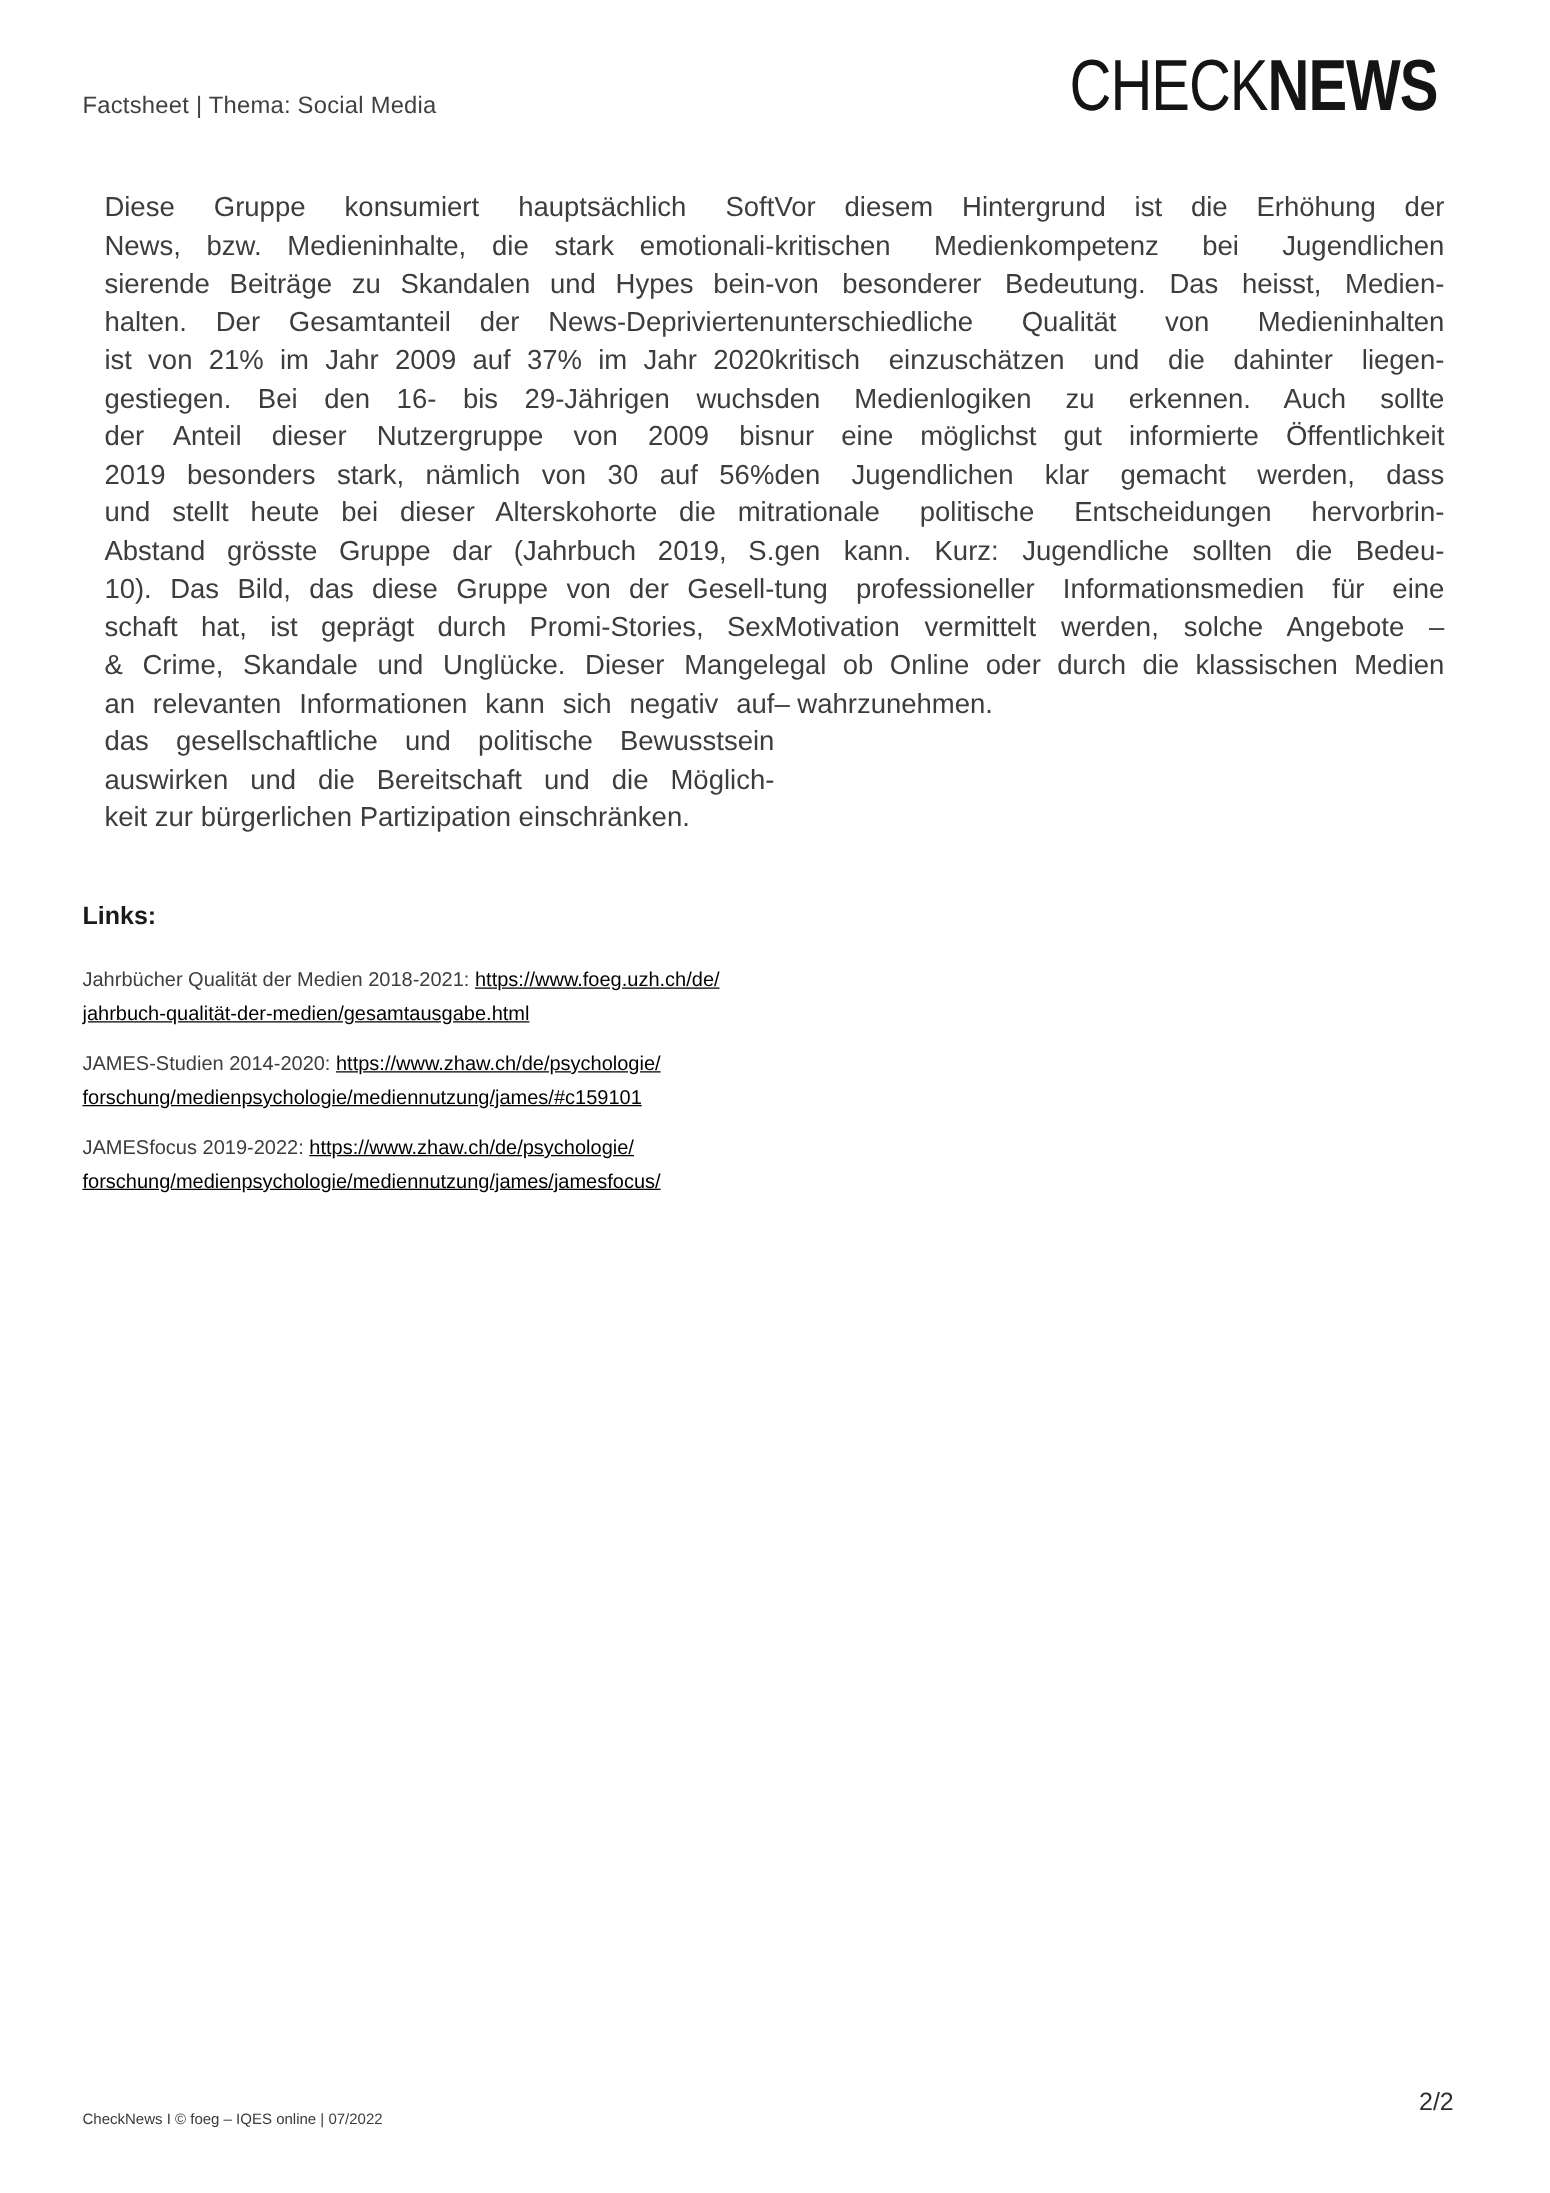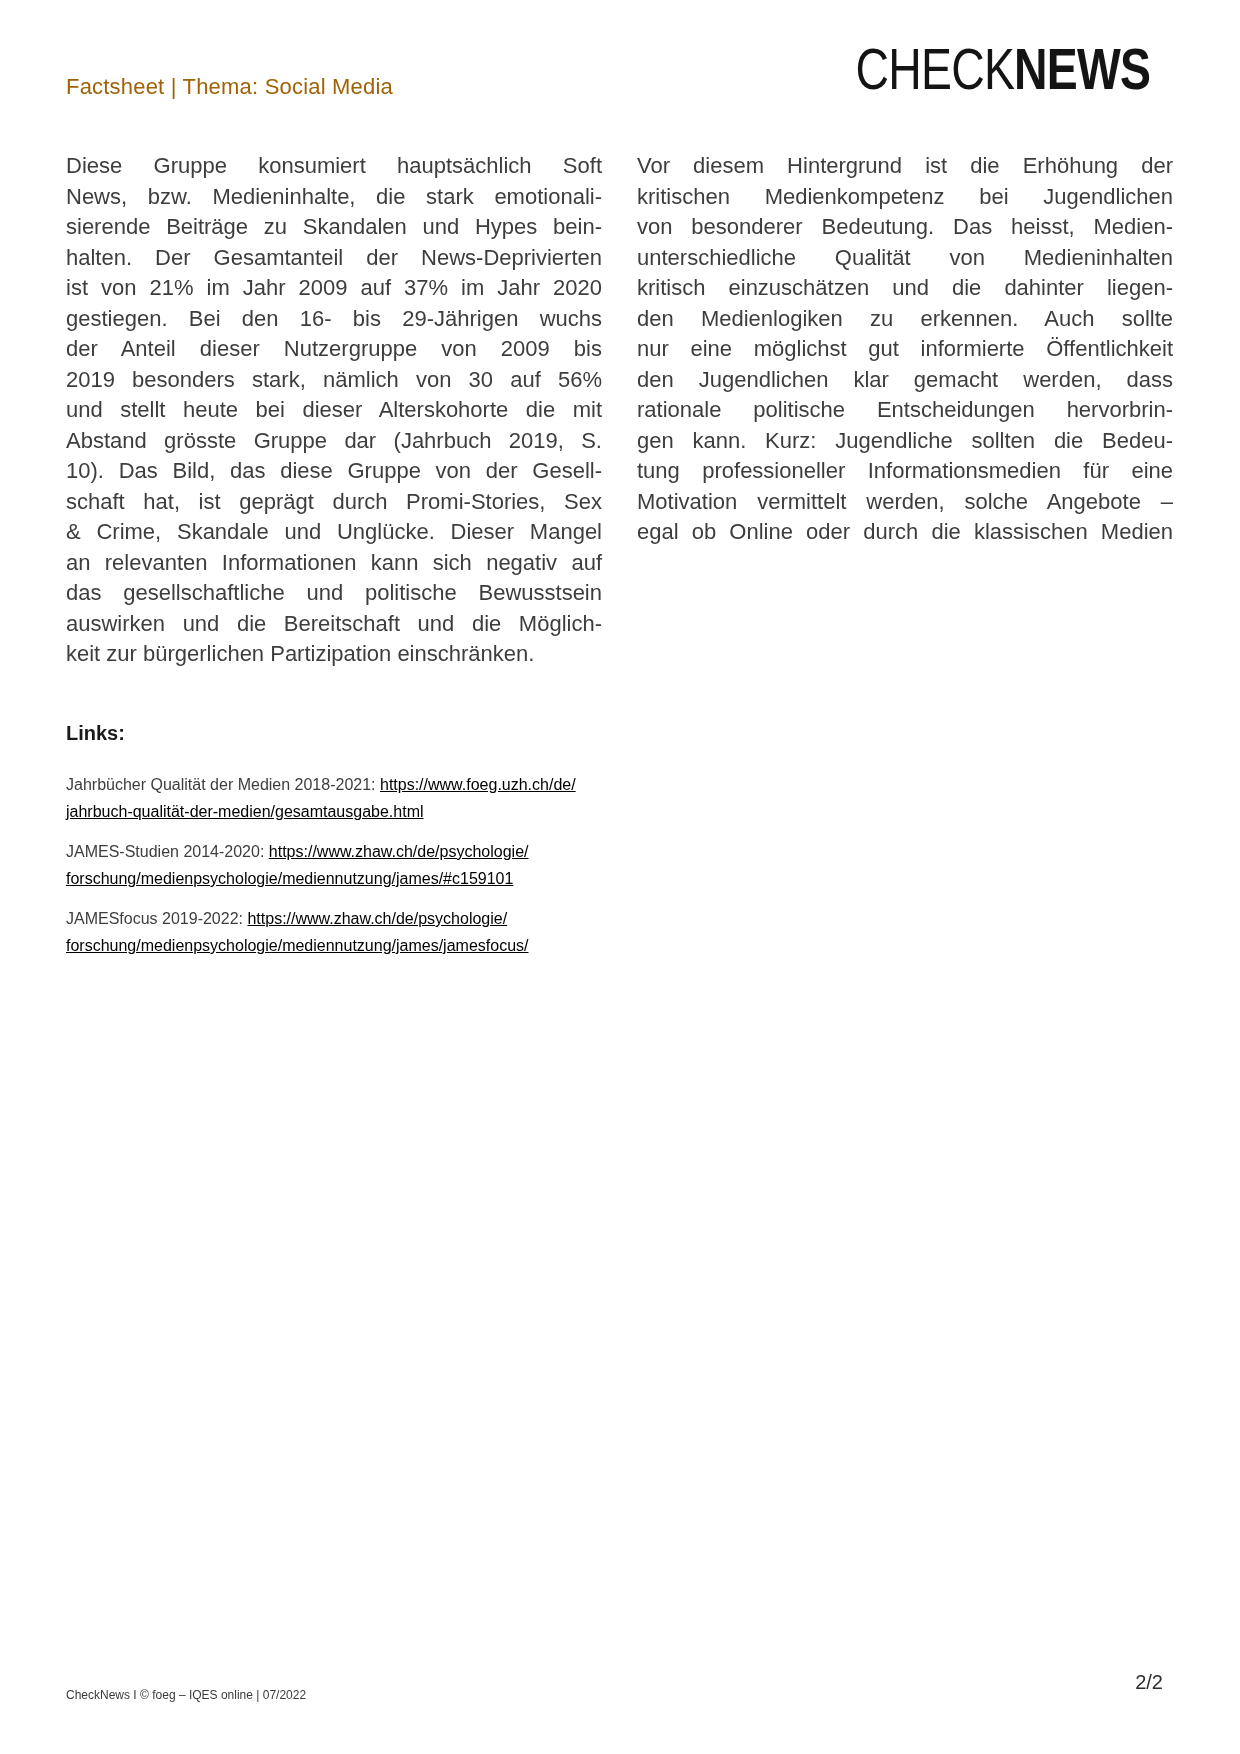--- a/index.html
+++ b/index.html
@@ -10,22 +10,22 @@
     height: 1754px;
     background: #ffffff;
     font-family: "Liberation Sans", sans-serif;
     overflow: hidden;
   }
   
   .header-title {
     position: absolute;
     left: 66px;
     top: 74px;
-    font-size: 22px;
-    color: #a16207;
+    font-size: 19px;
+    color: #404040;
     letter-spacing: 0.2px;
   }
   .logo {
     position: absolute;
     right: 90px;
     top: 40px;
     font-size: 58px;
     line-height: 1;
     color: #141414;
     white-space: nowrap;
@@ -35,21 +35,21 @@
   }
   .logo .logo-light { font-weight: 500; }
   .logo .logo-bold  { font-weight: 800; }
   
   .columns {
     position: absolute;
     left: 66px;
     top: 151px;
     width: 1107px;
     display: flex;
-    gap: 35px;
+    justify-content: center;
   }
   .col {
     width: 536px;
     font-size: 22px;
     line-height: 30.5px;
     color: #3d3d3d;
   }
   .jline {
     text-align: justify;
     text-align-last: justify;
@@ -133,20 +133,21 @@
         <div class="jline">unterschiedliche Qualität von Medieninhalten</div>
         <div class="jline">kritisch einzuschätzen und die dahinter liegen-</div>
         <div class="jline">den Medienlogiken zu erkennen. Auch sollte</div>
         <div class="jline">nur eine möglichst gut informierte Öffentlichkeit</div>
         <div class="jline">den Jugendlichen klar gemacht werden, dass</div>
         <div class="jline">rationale politische Entscheidungen hervorbrin-</div>
         <div class="jline">gen kann. Kurz: Jugendliche sollten die Bedeu-</div>
         <div class="jline">tung professioneller Informationsmedien für eine</div>
         <div class="jline">Motivation vermittelt werden, solche Angebote –</div>
         <div class="jline">egal ob Online oder durch die klassischen Medien</div>
+        <div class="jline lastline">– wahrzunehmen.</div>
       </div>
   </div>
 
   <div class="links">
     <div class="links-heading">Links:</div>
     <div>
         <div class="link-item">
           <div><span class="link-label">Jahrbücher Qualität der Medien 2018-2021: </span><a class="link-url">https://www.foeg.uzh.ch/de/</a></div>
           <div><a class="link-url">jahrbuch-qualität-der-medien/gesamtausgabe.html</a></div>
         </div>

